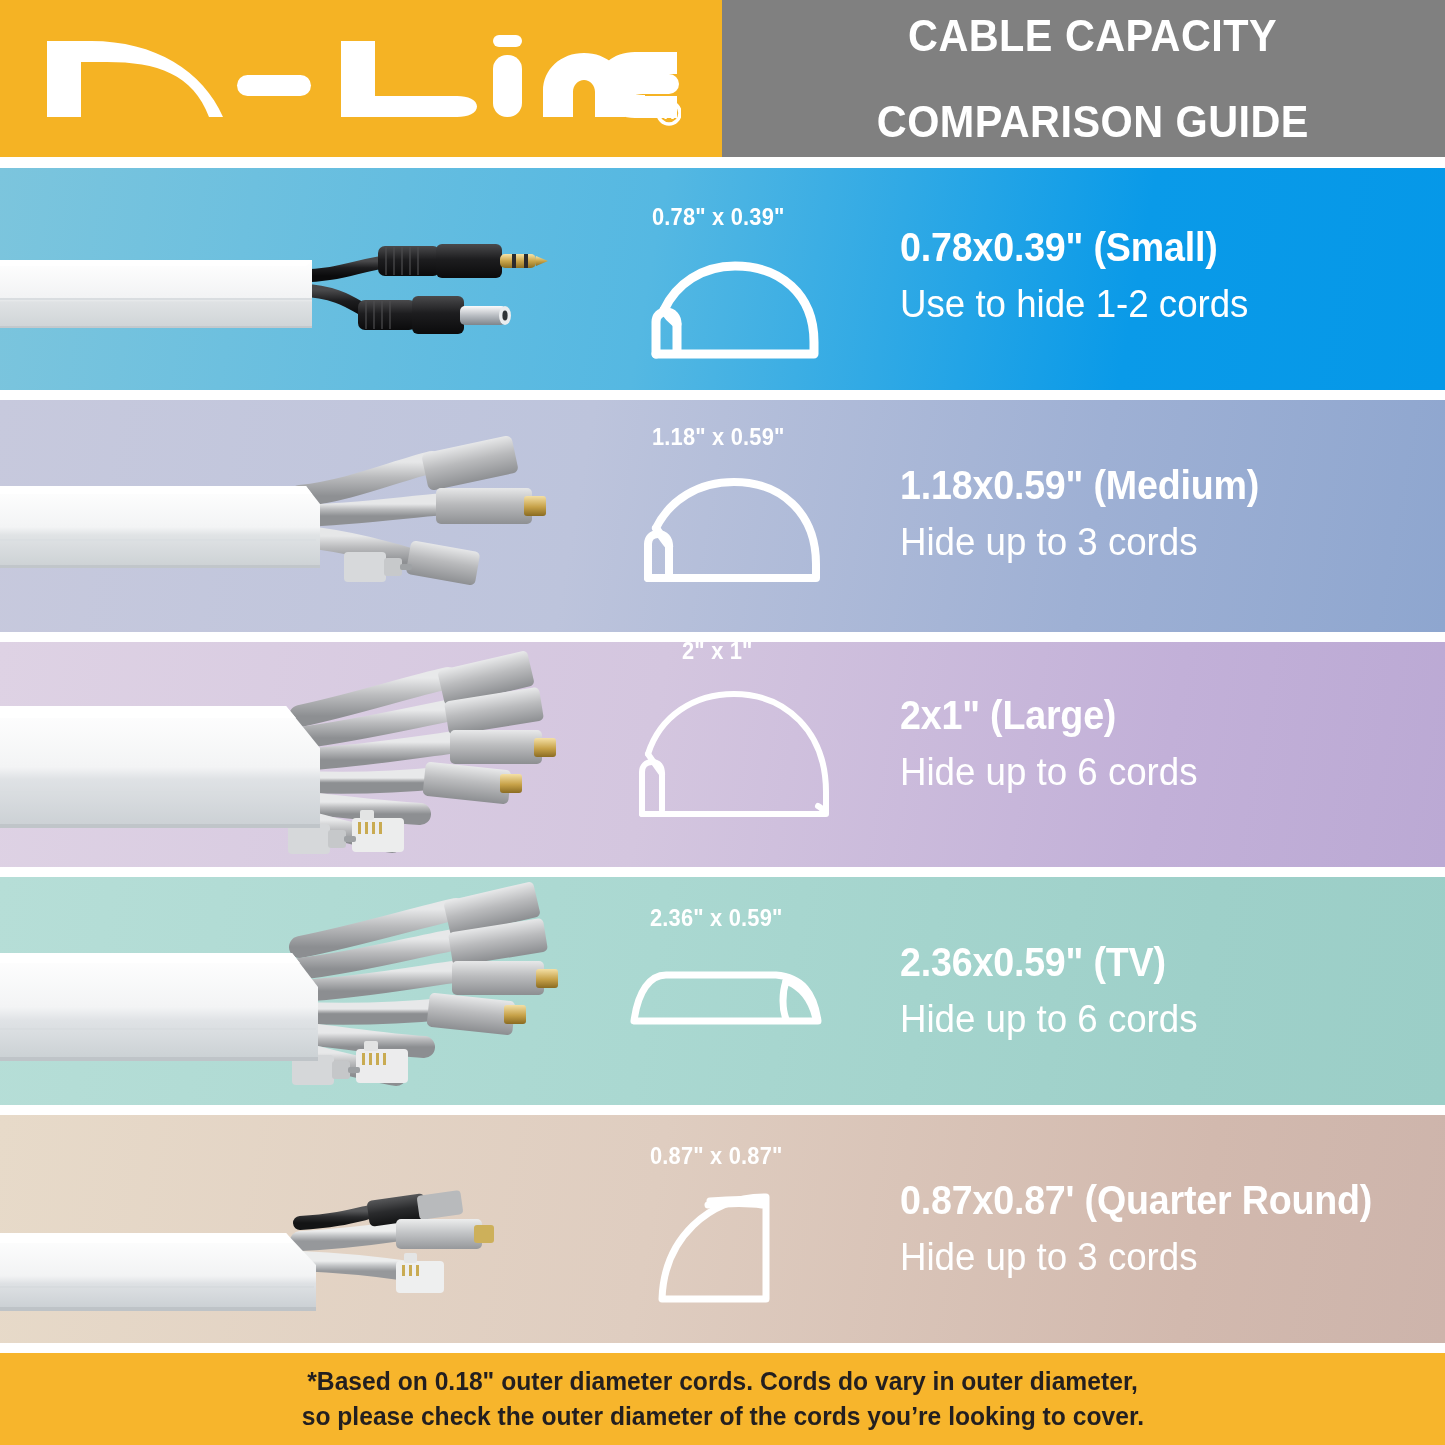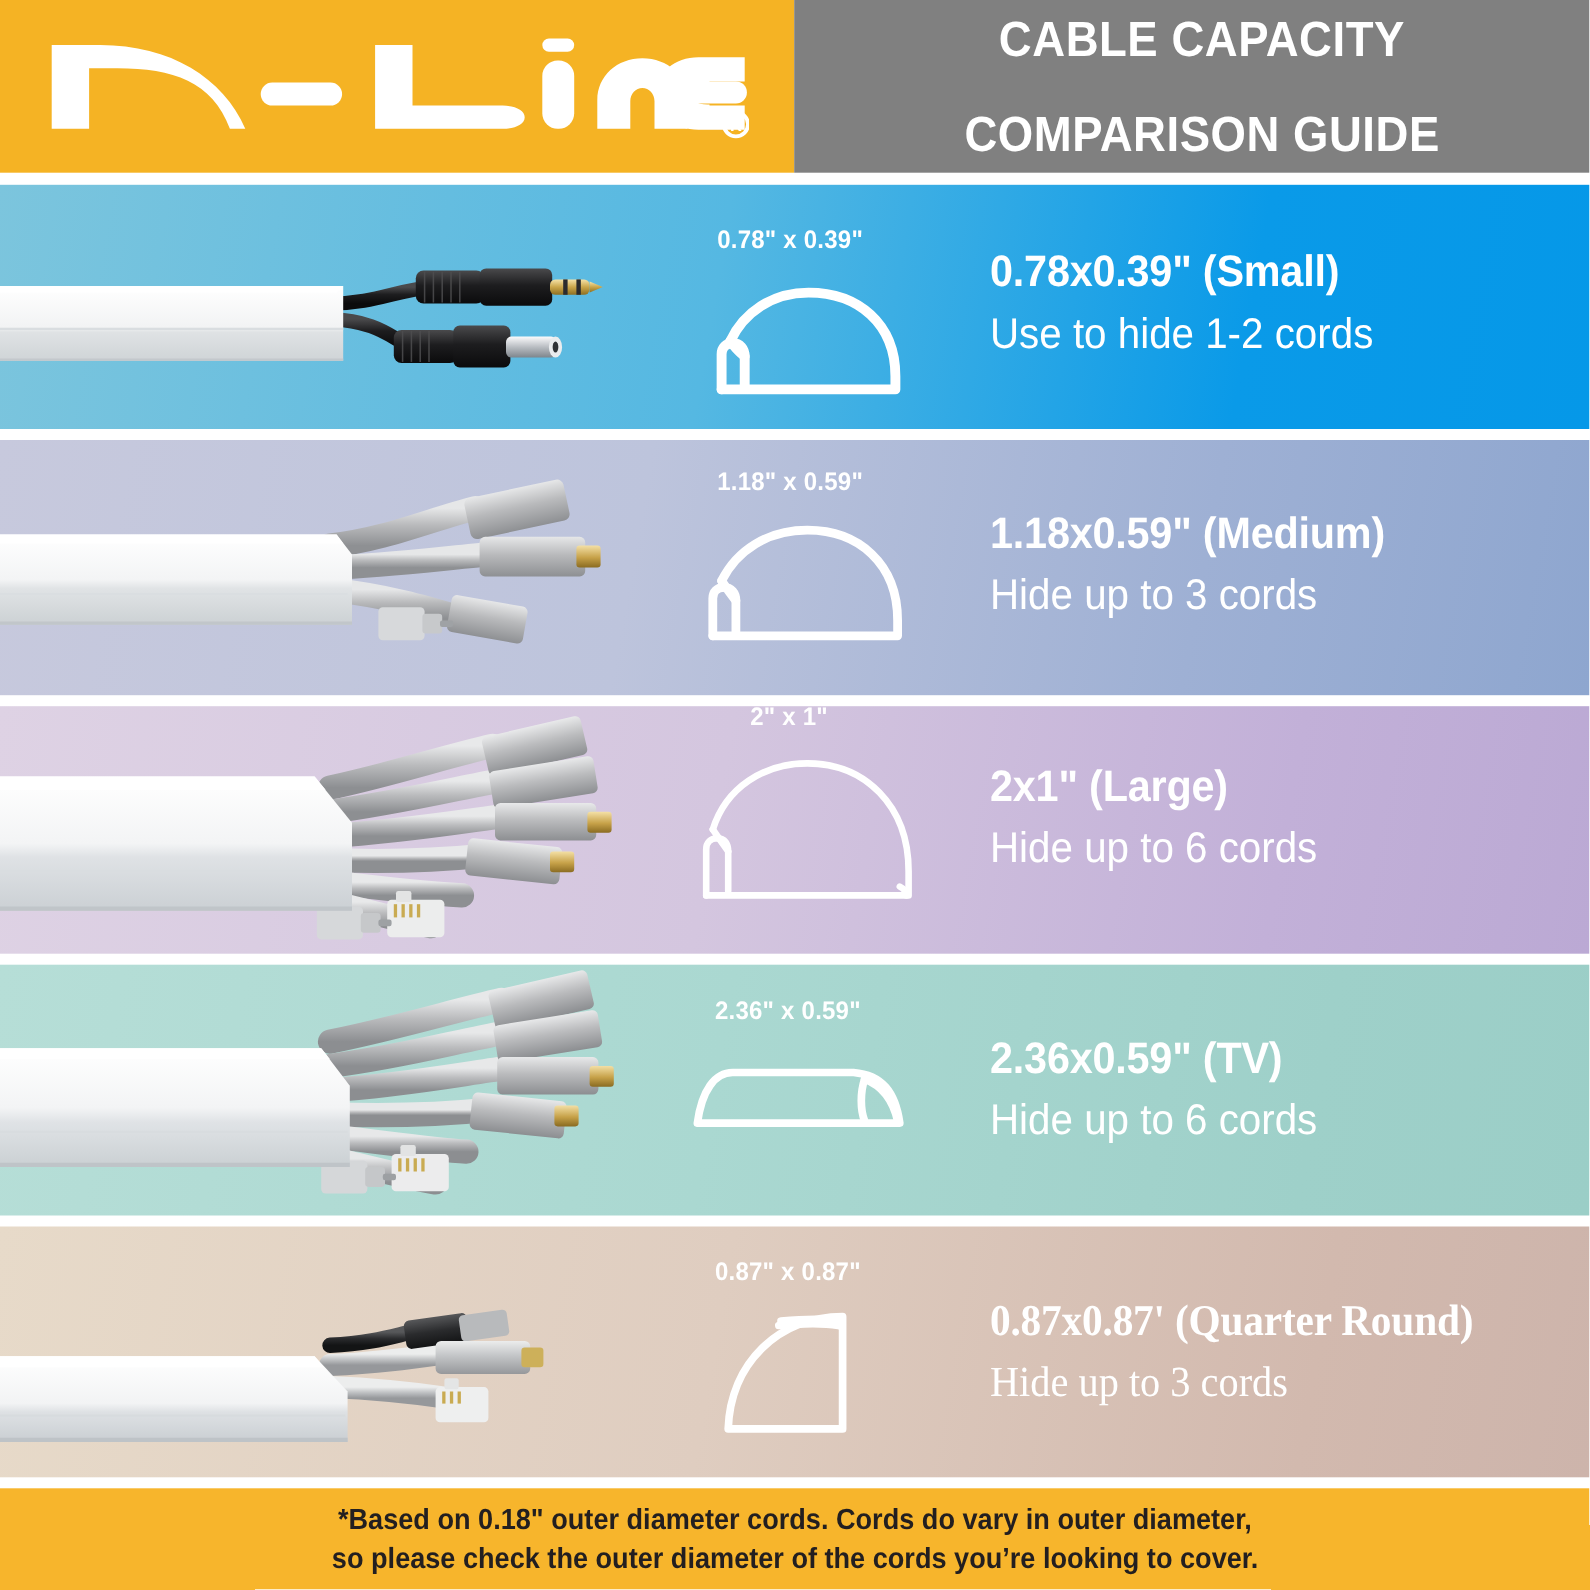--- a/index.html
+++ b/index.html
@@ -500,21 +500,21 @@
         <svg viewBox="0 0 140 128" xmlns="http://www.w3.org/2000/svg">
           <g fill="none" stroke="#ffffff" stroke-width="7" stroke-linecap="round" stroke-linejoin="round">
             <path d="M12 116 H116 V14 C 58 14 14 56 12 116 Z"></path>
             <path d="M60 18 C 82 16 102 16 114 18"></path>
             <path d="M58 22 C 80 20 100 20 112 22"></path>
           </g>
         </svg>
       </div>
     </div>
 
-    <div class="txt" style="left:900px; top:62px;font-family:Liberation Serif, serif;">
+    <div class="txt" style="left:900px; top:62px;">
       <div class="t-title">0.87x0.87' (Quarter Round)</div>
       <div class="t-desc">Hide up to 3 cords</div>
     </div>
   </div>
 
   <div class="footer">
     <div class="footer-line">*Based on 0.18" outer diameter cords. Cords do vary in outer diameter,</div>
     <div class="footer-line">so please check the outer diameter of the cords you’re looking to cover.</div>
   </div>
 

